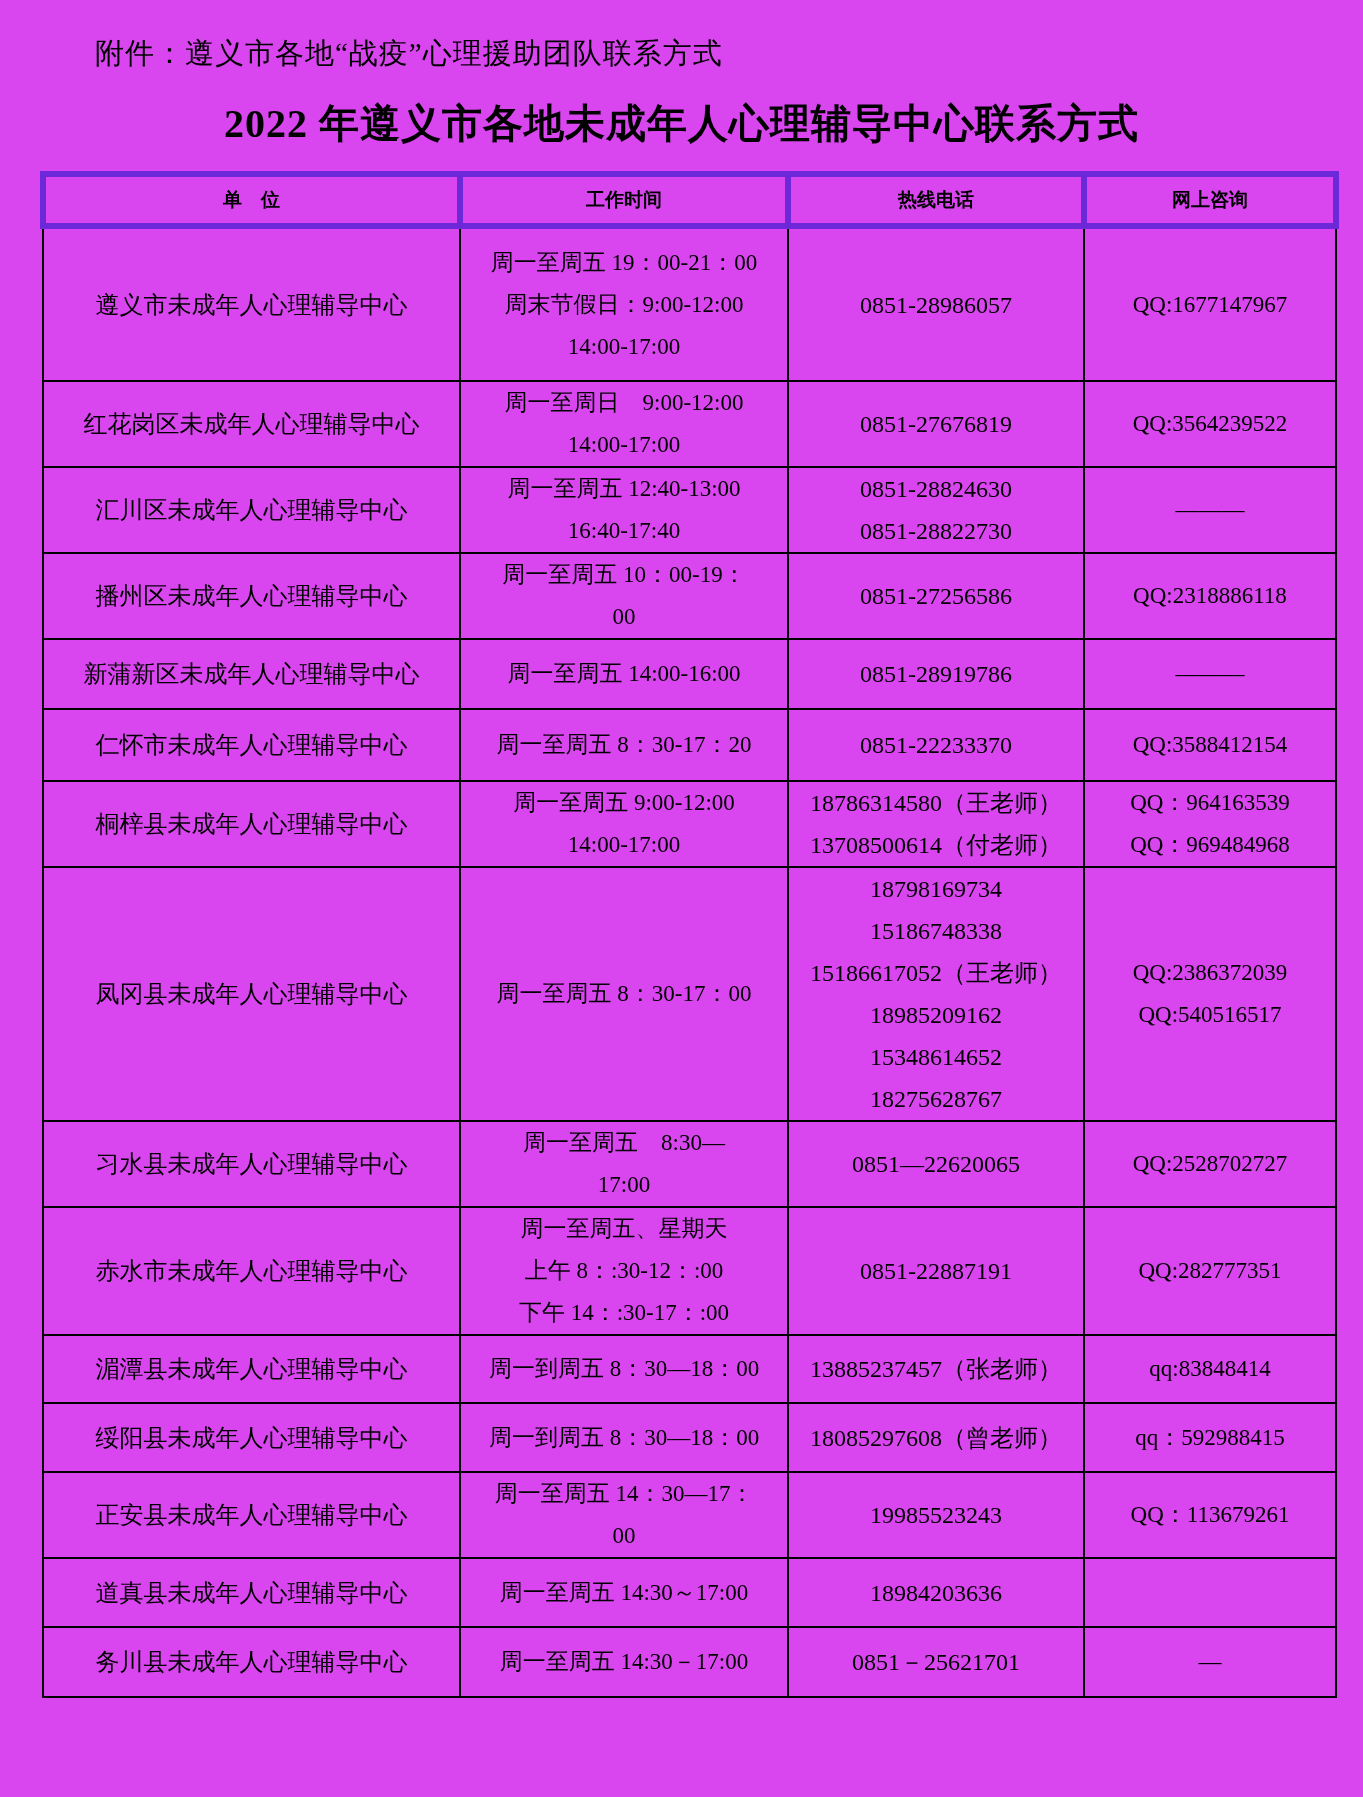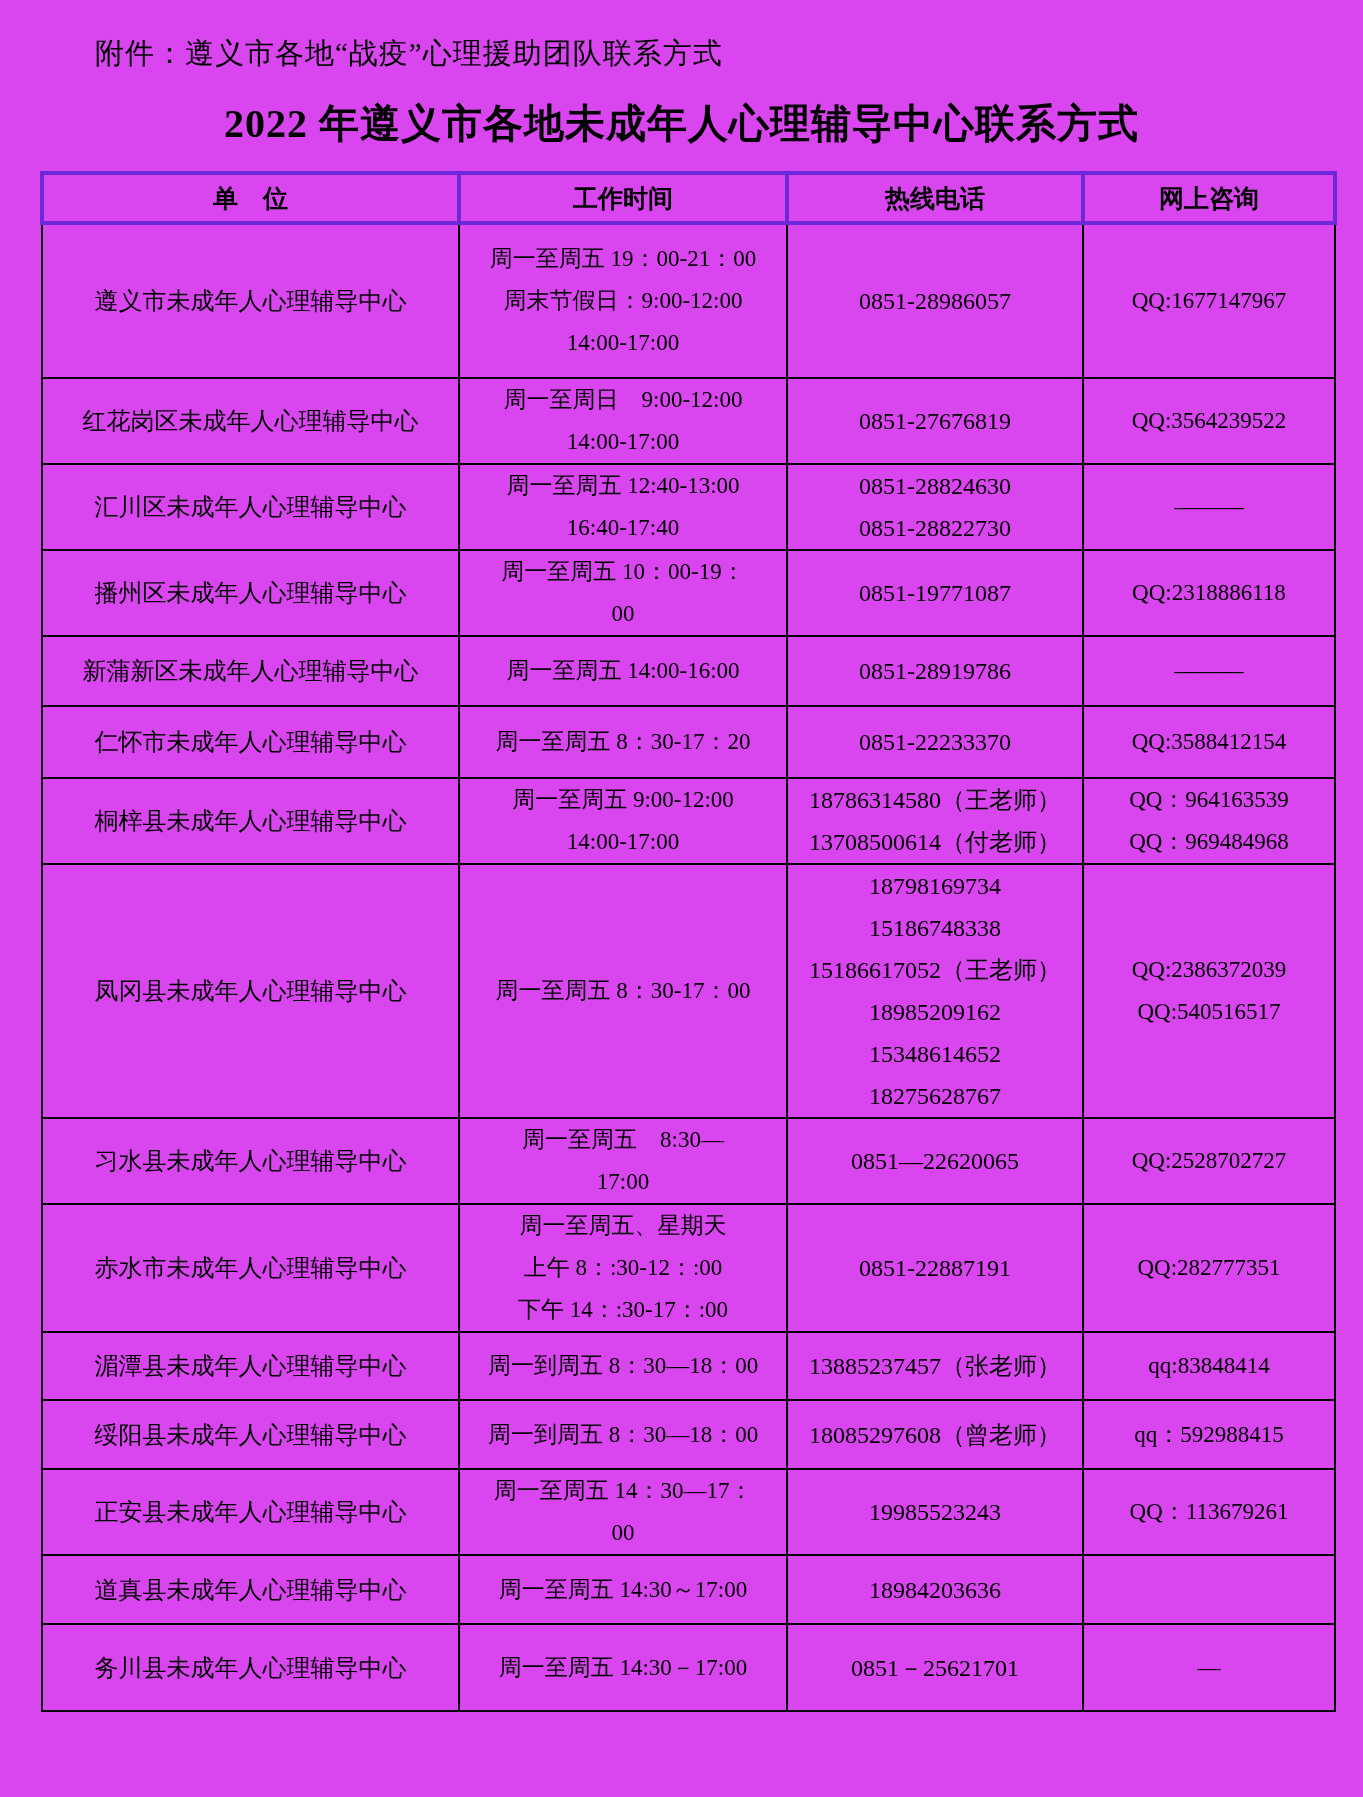--- a/index.html
+++ b/index.html
@@ -31,23 +31,23 @@
     letter-spacing: 1px;
   }
   table.contact {
     margin-left: 40px;
     margin-top: 20px;
     width: 1293px;
     border-collapse: collapse;
     table-layout: fixed;
   }
   table.contact th {
-    border: 4px solid #6d28d9;
+    border: 6px solid #6d28d9;
     font-family: "Liberation Sans", sans-serif;
-    font-size: 25px;
+    font-size: 19px;
     font-weight: bold;
     height: 46px;
     text-align: center;
     vertical-align: middle;
     padding: 0;
     white-space: pre;
   }
   table.contact td {
     border: 2px solid #000;
     font-size: 23px;
@@ -104,21 +104,21 @@
           <td class="c-hours">周一至周五 12:40-13:00
 16:40-17:40</td>
           <td class="c-phone">0851-28824630
 0851-28822730</td>
           <td class="c-online">———</td>
         </tr>
         <tr style="height: 86px;">
           <td class="c-unit">播州区未成年人心理辅导中心</td>
           <td class="c-hours">周一至周五 10：00-19：
 00</td>
-          <td class="c-phone">0851-19771087</td>
+          <td class="c-phone">0851-27256586</td>
           <td class="c-online">QQ:2318886118</td>
         </tr>
         <tr style="height: 70px;">
           <td class="c-unit">新蒲新区未成年人心理辅导中心</td>
           <td class="c-hours">周一至周五 14:00-16:00</td>
           <td class="c-phone">0851-28919786</td>
           <td class="c-online">———</td>
         </tr>
         <tr style="height: 72px;">
           <td class="c-unit">仁怀市未成年人心理辅导中心</td>
@@ -180,21 +180,21 @@
 00</td>
           <td class="c-phone">19985523243</td>
           <td class="c-online">QQ：113679261</td>
         </tr>
         <tr style="height: 69px;">
           <td class="c-unit">道真县未成年人心理辅导中心</td>
           <td class="c-hours">周一至周五 14:30～17:00</td>
           <td class="c-phone">18984203636</td>
           <td class="c-online"></td>
         </tr>
-        <tr style="height: 87px; border-radius: 20px;">
+        <tr style="height: 70px; border-radius: 20px;">
           <td class="c-unit">务川县未成年人心理辅导中心</td>
           <td class="c-hours">周一至周五 14:30－17:00</td>
           <td class="c-phone">0851－25621701</td>
           <td class="c-online">—</td>
         </tr>
       </tbody>
   </table>
 </div>
 
 </body></html>

